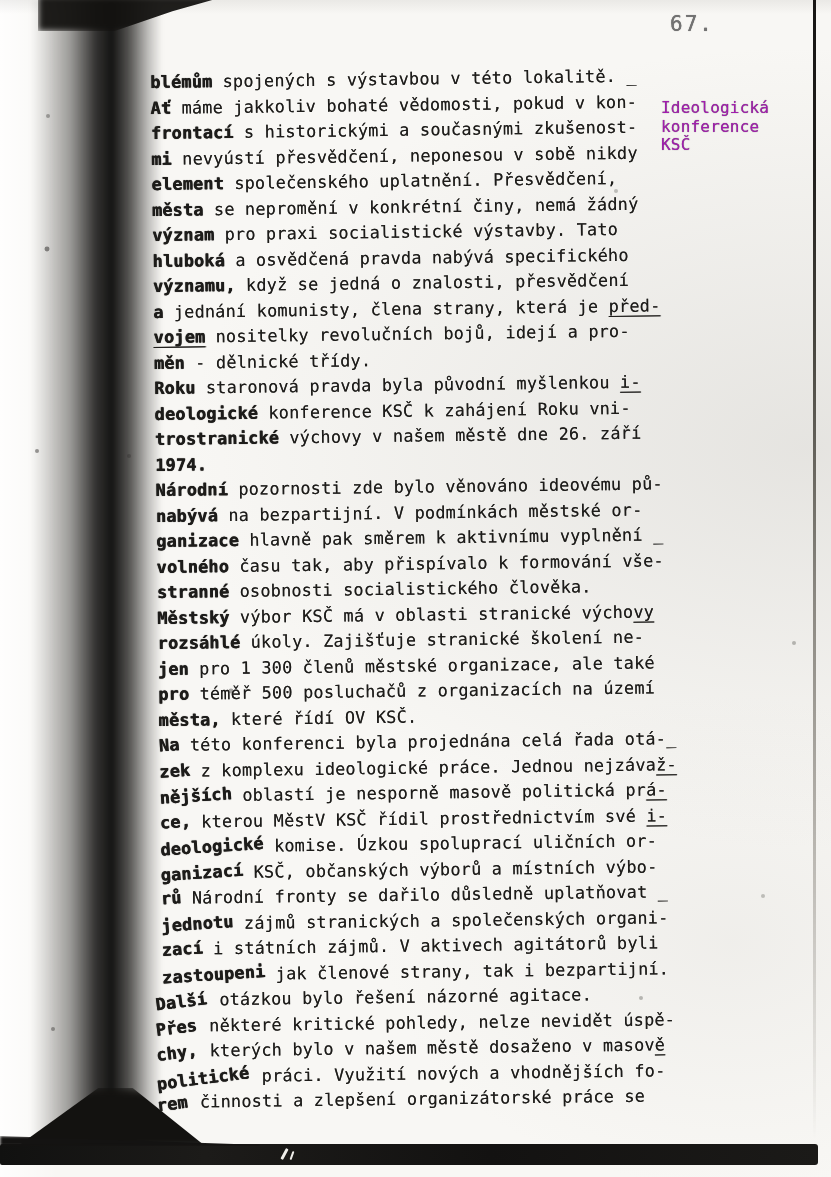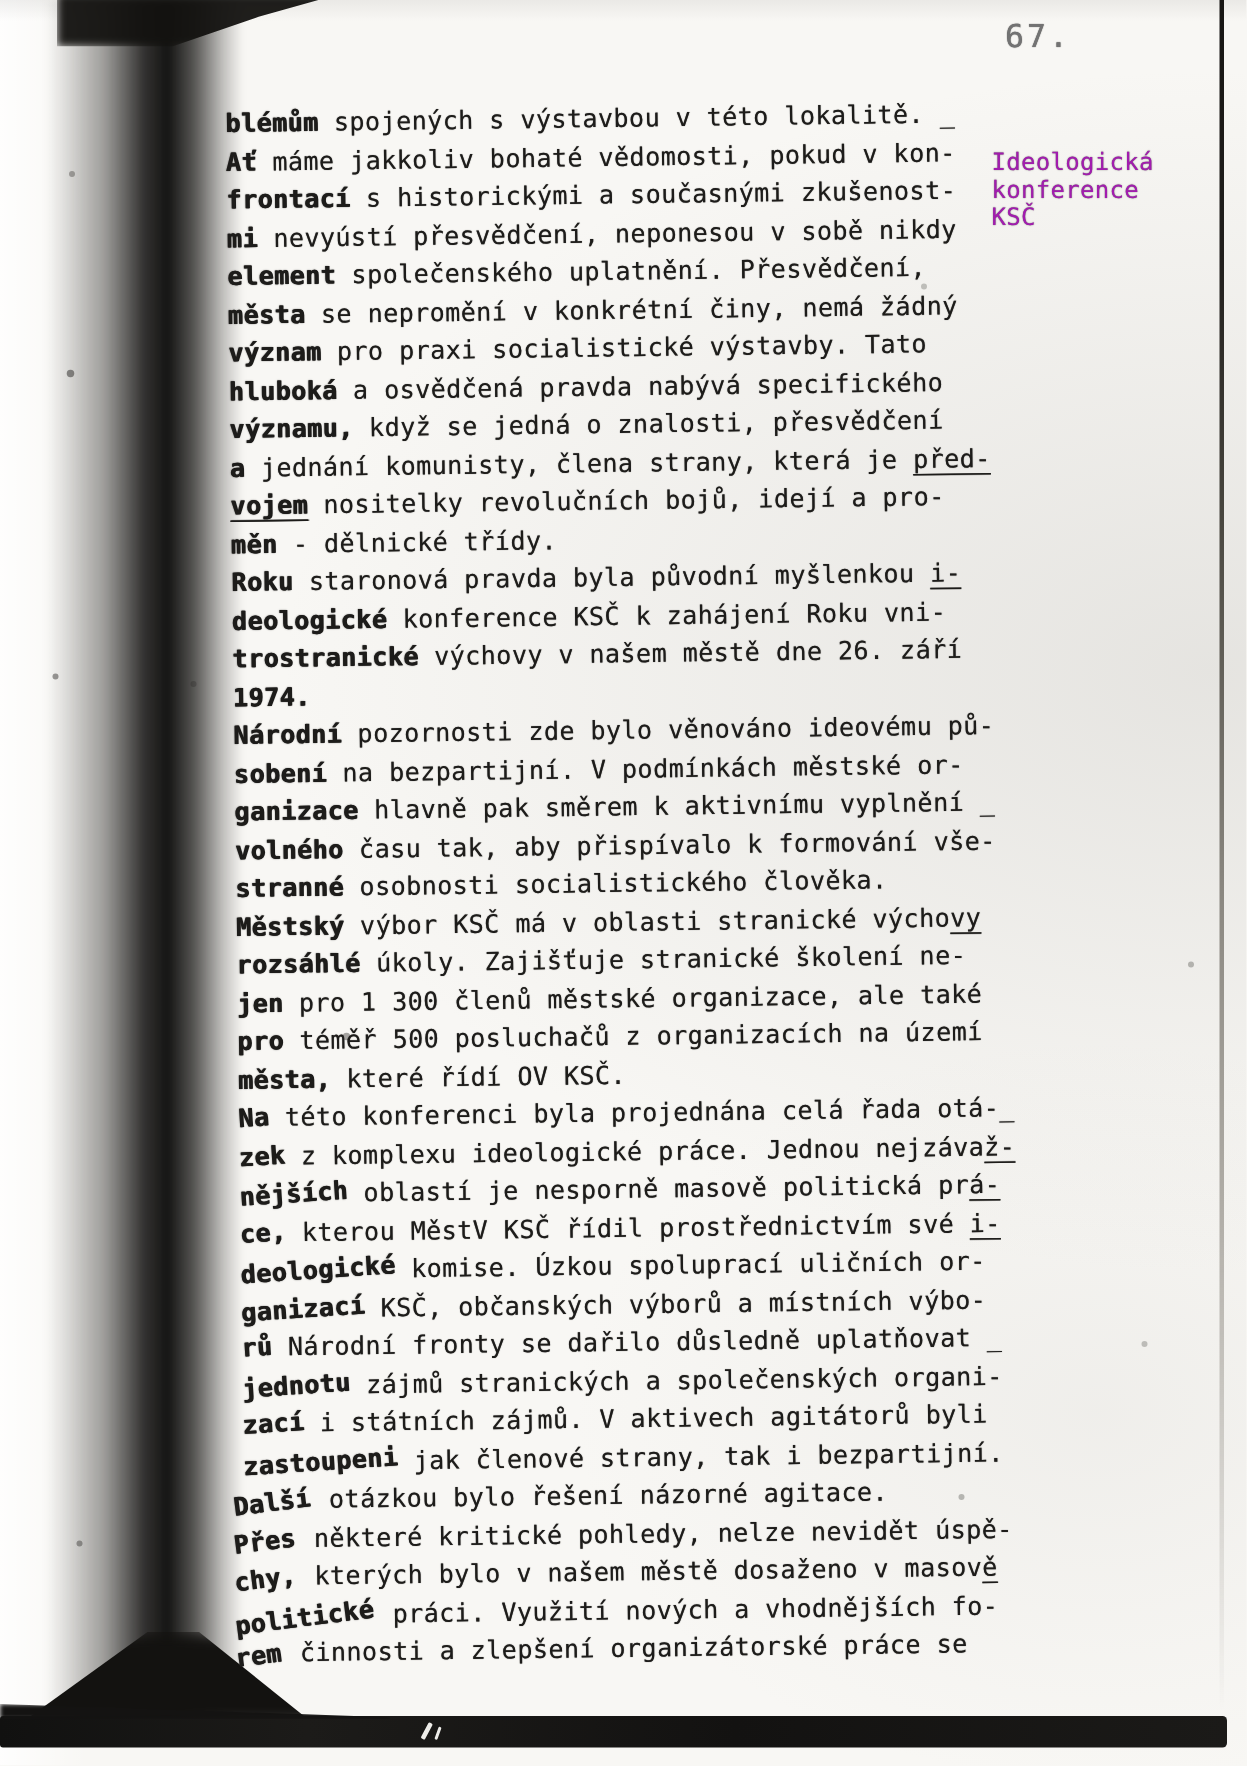--- a/index.html
+++ b/index.html
@@ -115,21 +115,21 @@
       <div class="line"><span class="lead">hluboká</span><span> a osvědčená pravda nabývá specifického</span></div>
       <div class="line"><span class="lead">významu,</span><span> když se jedná o znalosti, přesvědčení</span></div>
       <div class="line"><span class="lead">a</span><span> jednání komunisty, člena strany, která je <u>před-</u></span></div>
       <div class="line"><span class="lead"><u>vojem</u></span><span> nositelky revolučních bojů, idejí a pro-</span></div>
       <div class="line"><span class="lead">měn</span><span> - dělnické třídy.</span></div>
       <div class="line"><span class="lead">Roku</span><span> staronová pravda byla původní myšlenkou <u>i-</u></span></div>
       <div class="line"><span class="lead">deologické</span><span> konference KSČ k zahájení Roku vni-</span></div>
       <div class="line"><span class="lead">trostranické</span><span> výchovy v našem městě dne 26. září</span></div>
       <div class="line"><span class="lead">1974.</span><span></span></div>
       <div class="line"><span class="lead">Národní</span><span> pozornosti zde bylo věnováno ideovému pů-</span></div>
-      <div class="line"><span class="lead">sobení</span><span> na bezpartijní. V podmínkách městské or-</span></div>
+      <div class="line"><span class="lead">nabývá</span><span> na bezpartijní. V podmínkách městské or-</span></div>
       <div class="line"><span class="lead">ganizace</span><span> hlavně pak směrem k aktivnímu vyplnění _</span></div>
       <div class="line"><span class="lead">volného</span><span> času tak, aby přispívalo k formování vše-</span></div>
       <div class="line"><span class="lead">stranné</span><span> osobnosti socialistického člověka.</span></div>
       <div class="line"><span class="lead">Městský</span><span> výbor KSČ má v oblasti stranické výcho<u>vy</u></span></div>
       <div class="line"><span class="lead">rozsáhlé</span><span> úkoly. Zajišťuje stranické školení ne-</span></div>
       <div class="line"><span class="lead">jen</span><span> pro 1 300 členů městské organizace, ale také</span></div>
       <div class="line"><span class="lead">pro</span><span> téměř 500 posluchačů z organizacích na území</span></div>
       <div class="line"><span class="lead">města,</span><span> které řídí OV KSČ.</span></div>
       <div class="line"><span class="lead">Na</span><span> této konferenci byla projednána celá řada otá-_</span></div>
       <div class="line"><span class="lead">zek</span><span> z komplexu ideologické práce. Jednou nejzáva<u>ž-</u></span></div>

